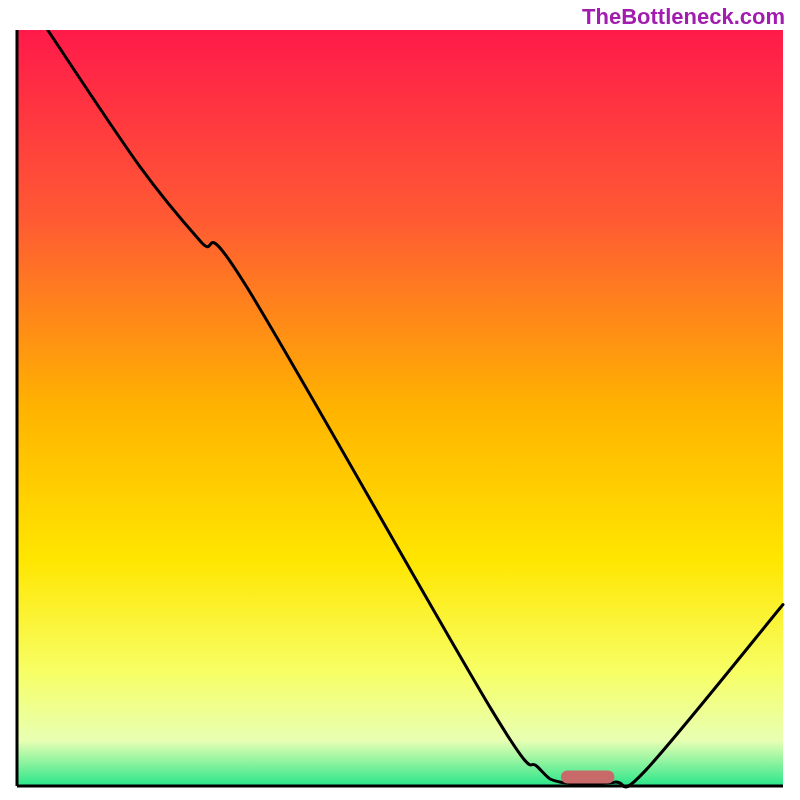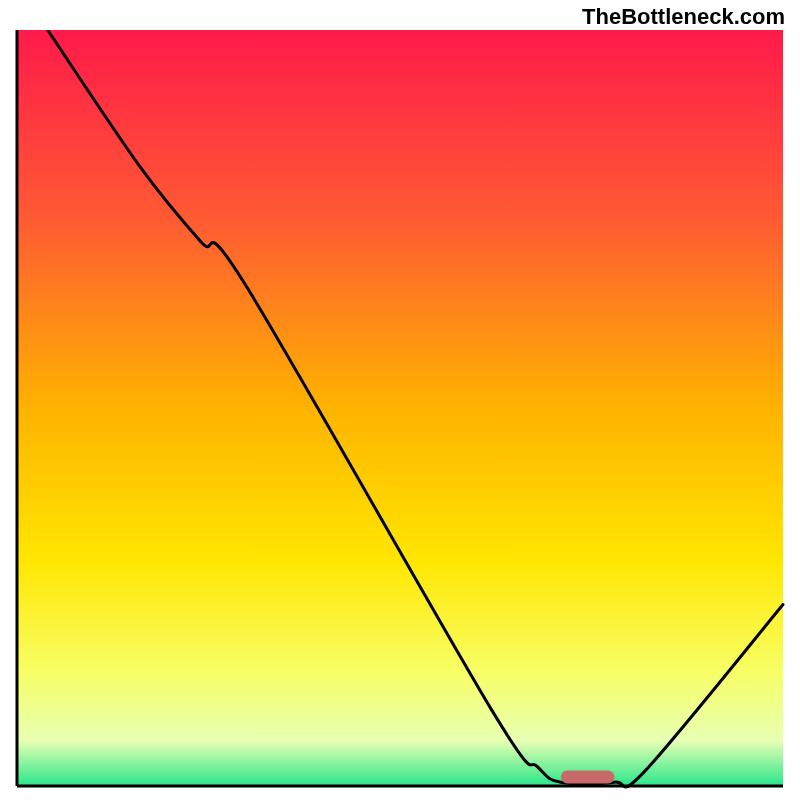--- a/index.html
+++ b/index.html
@@ -16,21 +16,21 @@
   top: 30px;
   width: 770px;
   height: 760px;
 }
 .attribution {
   position: absolute;
   top: 4px;
   right: 15px;
   font-size: 22px;
   font-weight: bold;
-  color: #000000;
+  color: #a21caf;
   font-family: Arial, sans-serif;
 }
 svg { display: block; }
 </style>
 </head>
 <body>
 
 <div class="attribution">TheBottleneck.com</div>
 
 <div class="chart-container">

